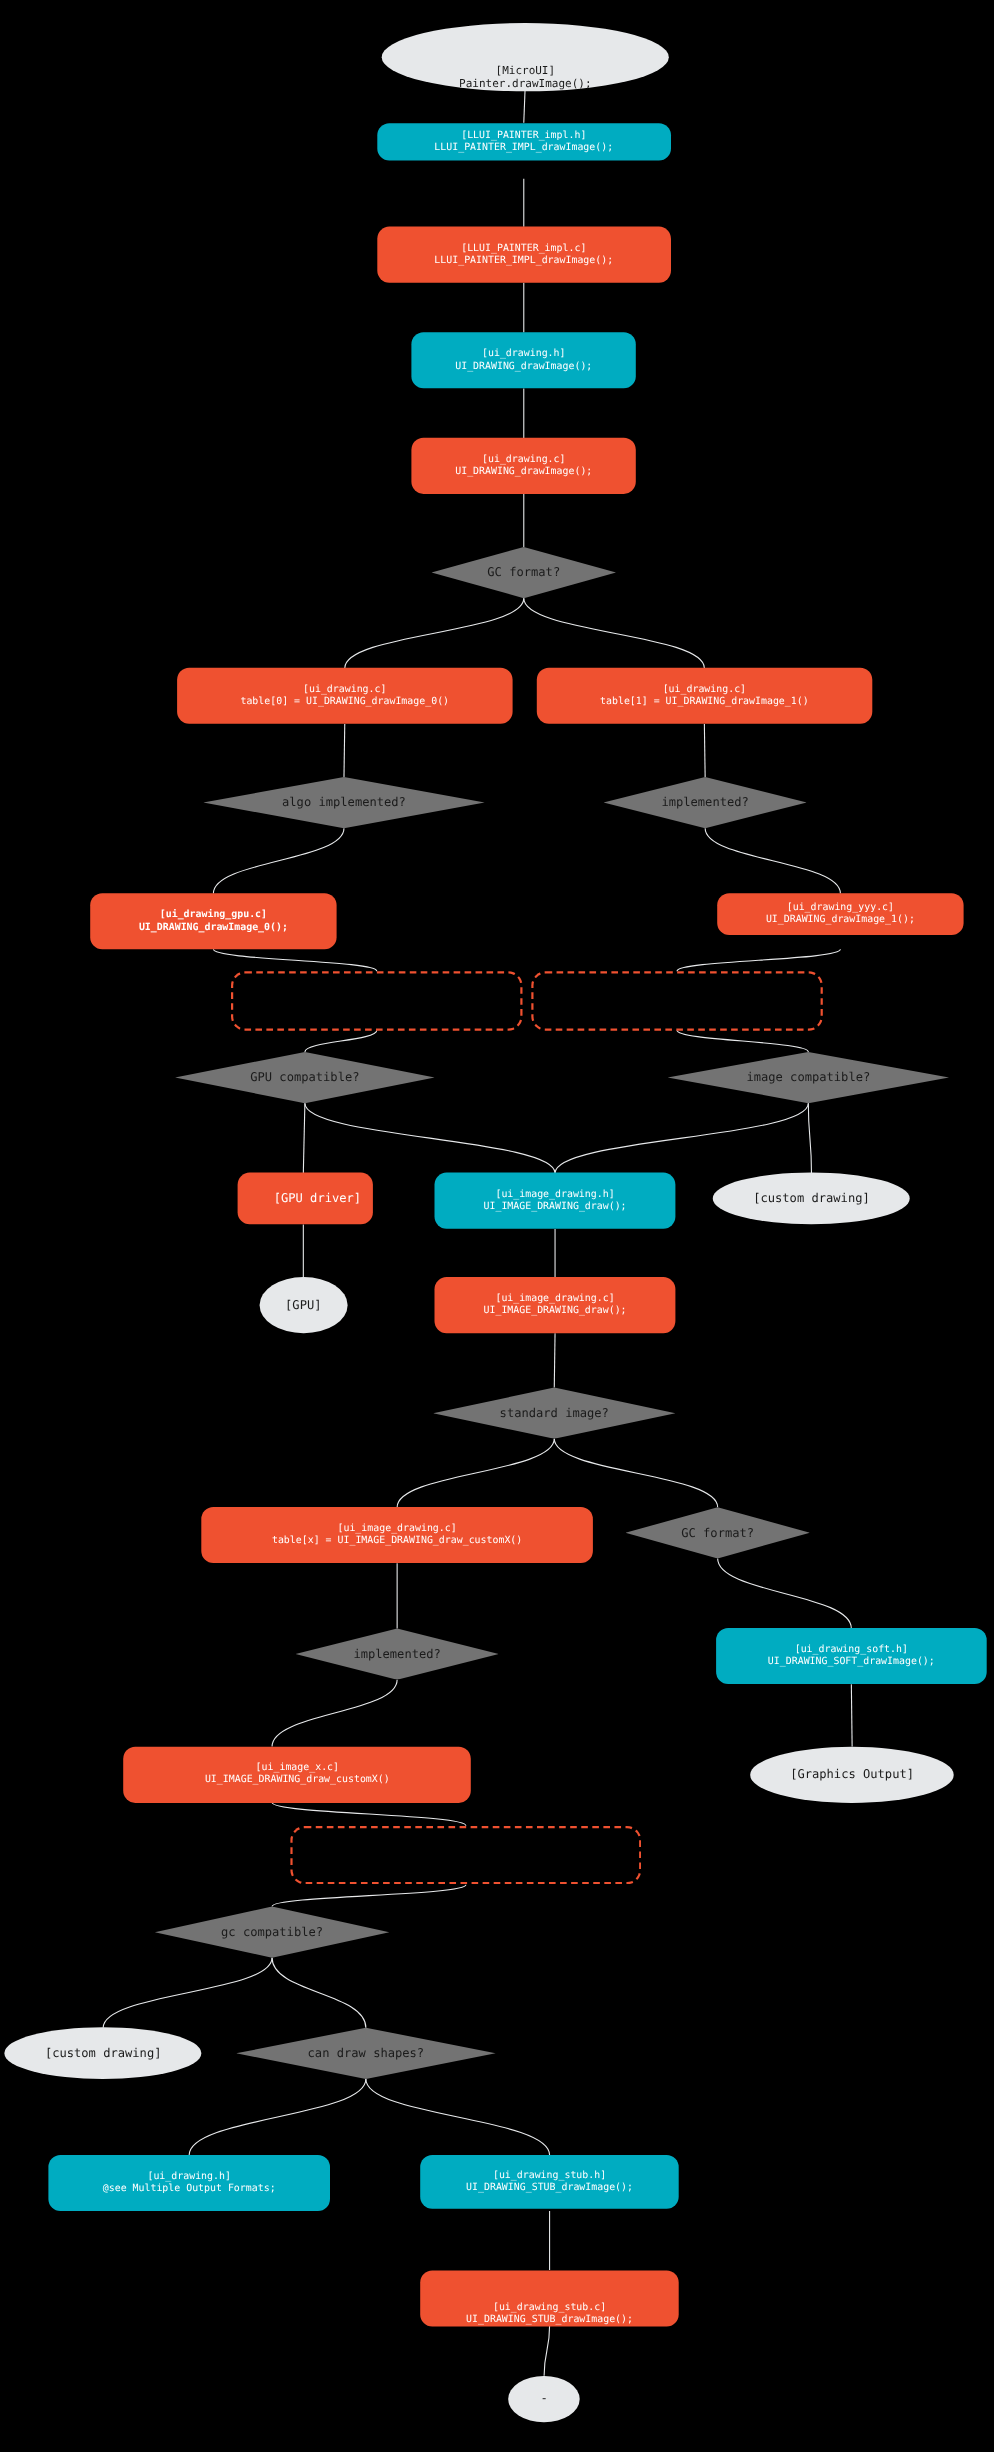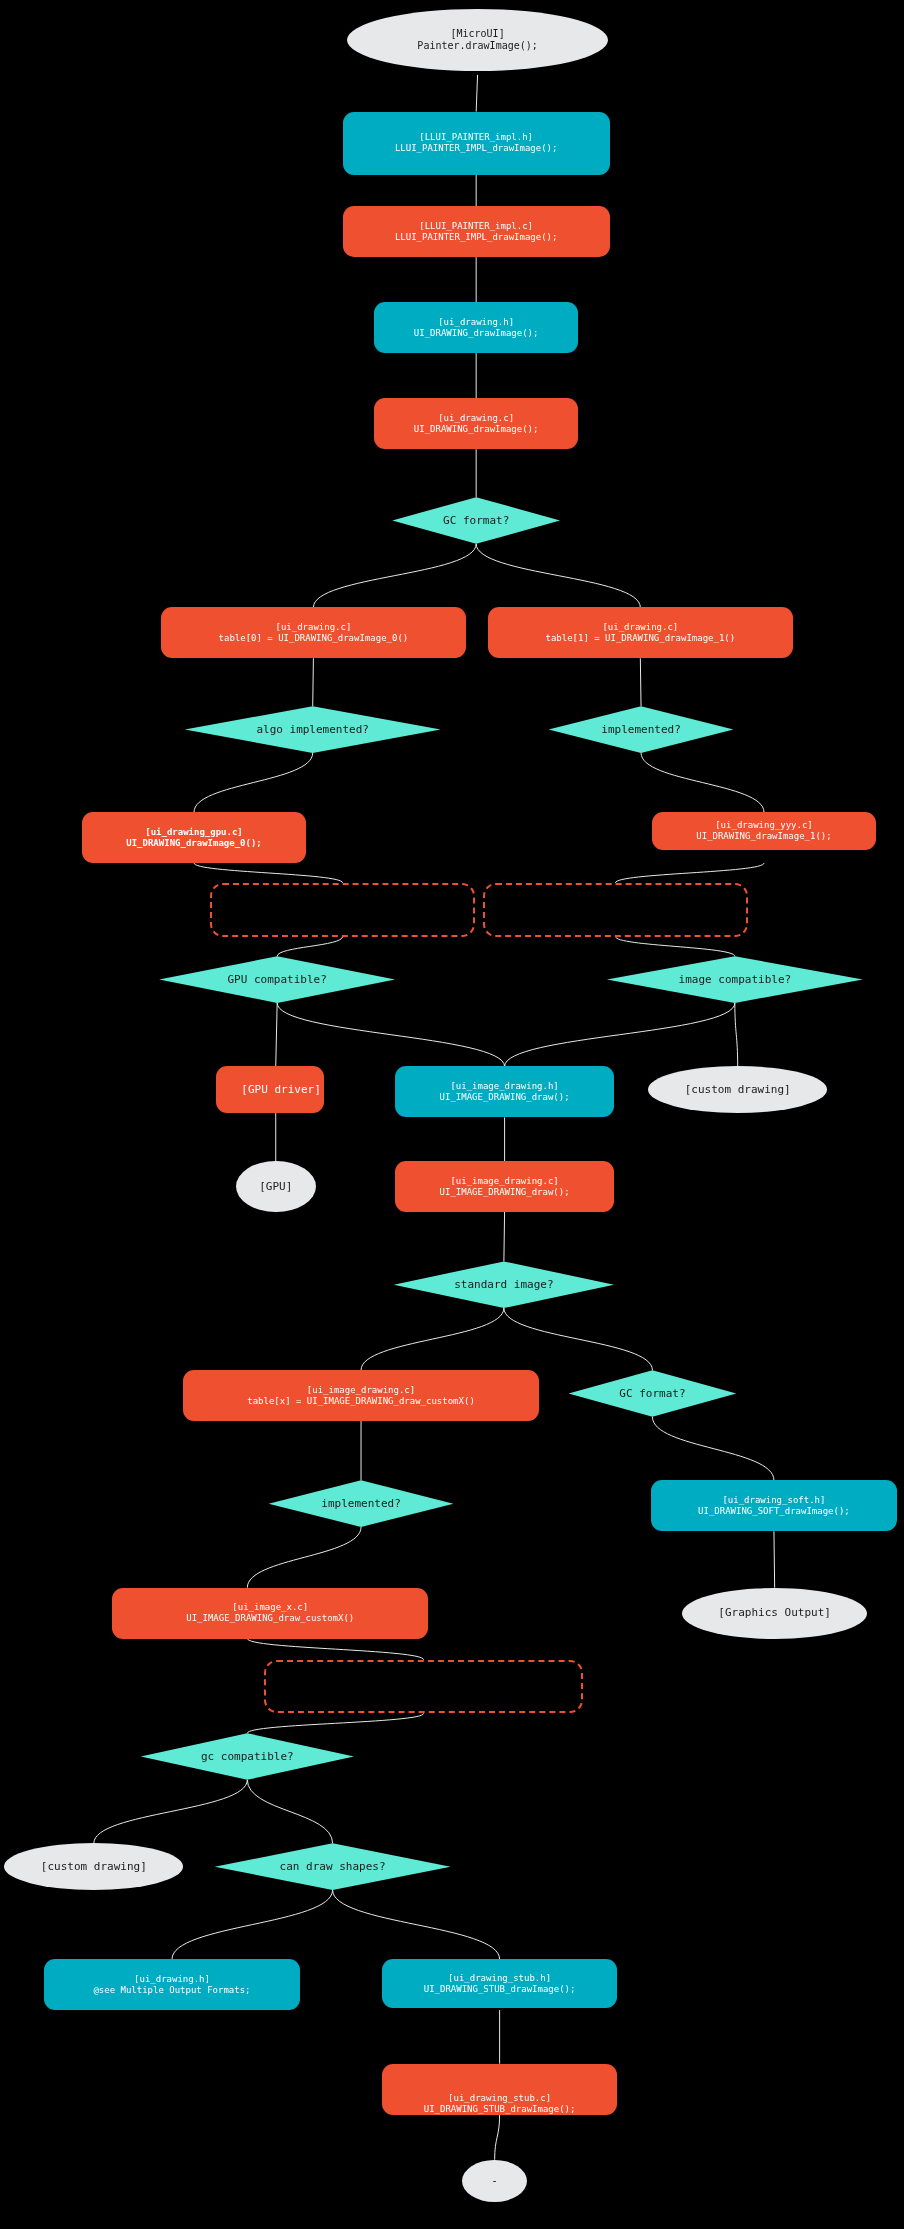--- a/index.html
+++ b/index.html
@@ -25,21 +25,21 @@
   .box.cyan{background:#00ACC1;}
   .box.orange{background:#EF5130;}
 
   
   .ellipse{
     background:#E6E8EA;color:#1b1b1b;border-radius:50%;
   }
 
   
   .diamond{
-    background:#5eead4;color:#1b1b1b;
+    background:#737373;color:#1b1b1b;
     clip-path:polygon(50% 0%,100% 50%,50% 100%,0% 50%);
   }
 
   
   .dashed{
     border:2px dashed #EF5130;
     border-radius:13px;
     background:transparent;
   }
 
@@ -83,23 +83,23 @@
       <path d="M 247.32075471698113 1638.5551330798478 C 247.32075471698113 1649.1492395437263, 423.5723270440251 1649.1492395437263, 423.5723270440251 1659.7433460076045" stroke="#E6E8EA" stroke-width="1" fill="none"></path>
       <path d="M 423.5723270440251 1713.4201520912547 C 423.5723270440251 1723.3079847908746, 247.32075471698113 1723.3079847908746, 247.32075471698113 1733.1958174904944" stroke="#E6E8EA" stroke-width="1" fill="none"></path>
       <path d="M 247.32075471698113 1779.809885931559 C 247.32075471698113 1811.5922053231939, 93.81132075471697 1811.5922053231939, 93.81132075471697 1843.374524714829" stroke="#E6E8EA" stroke-width="1" fill="none"></path>
       <path d="M 247.32075471698113 1779.809885931559 C 247.32075471698113 1811.5922053231939, 332.60377358490564 1811.5922053231939, 332.60377358490564 1843.374524714829" stroke="#E6E8EA" stroke-width="1" fill="none"></path>
       <path d="M 332.60377358490564 1889.9885931558936 C 332.60377358490564 1924.5960076045628, 171.98742138364778 1924.5960076045628, 171.98742138364778 1959.203422053232" stroke="#E6E8EA" stroke-width="1" fill="none"></path>
       <path d="M 332.60377358490564 1889.9885931558936 C 332.60377358490564 1924.5960076045628, 499.6163522012578 1924.5960076045628, 499.6163522012578 1959.203422053232" stroke="#E6E8EA" stroke-width="1" fill="none"></path>
       <path d="M 499.6163522012578 2010.055133079848 L 499.6163522012578 2063.7319391634983" stroke="#E6E8EA" stroke-width="1" fill="none"></path>
       <path d="M 499.6163522012578 2114.5836501901144 C 499.6163522012578 2137.1844106463877, 494.6415094339622 2137.1844106463877, 494.6415094339622 2159.7851711026615" stroke="#E6E8EA" stroke-width="1" fill="none"></path>
     </svg>
   <div id="node-layer">
-      <div class="node ellipse" style="left: 346.818px; top: 9px; width: 261.535px; height: 62.1521px;"><span class="lines fs10">[MicroUI]
+      <div class="node ellipse" style="left: 346.818px; top: 21px; width: 261.535px; height: 62.1521px; align-items: flex-end;"><span class="lines fs10">[MicroUI]
 Painter.drawImage();</span></div>
-      <div class="node box cyan" style="left: 342.553px; top: 111.591px; width: 267.22px; height: 63px;"><span class="lines fs9">[LLUI_PAINTER_impl.h]
+      <div class="node box cyan" style="left: 342.553px; top: 111.591px; width: 267.22px; height: 34px;"><span class="lines fs9">[LLUI_PAINTER_impl.h]
 LLUI_PAINTER_IMPL_drawImage();</span></div>
       <div class="node box orange" style="left: 342.553px; top: 206.232px; width: 267.22px; height: 50.8517px;"><span class="lines fs9">[LLUI_PAINTER_impl.c]
 LLUI_PAINTER_IMPL_drawImage();</span></div>
       <div class="node box cyan" style="left: 373.824px; top: 302.285px; width: 204.679px; height: 50.8517px;"><span class="lines fs9">[ui_drawing.h]
 UI_DRAWING_drawImage();</span></div>
       <div class="node box orange" style="left: 373.824px; top: 398.338px; width: 204.679px; height: 50.8517px;"><span class="lines fs9">[ui_drawing.c]
 UI_DRAWING_drawImage();</span></div>
       <div class="node diamond" style="left: 392.302px; top: 497.217px; width: 167.723px; height: 46.6141px;"><span class="lines fs11">GC format?</span></div>
       <div class="node box orange" style="left: 160.616px; top: 607.395px; width: 305.597px; height: 50.8517px;"><span class="lines fs9">[ui_drawing.c]
 table[0] = UI_DRAWING_drawImage_0()</span></div>
@@ -108,21 +108,21 @@
       <div class="node diamond" style="left: 184.78px; top: 706.274px; width: 255.849px; height: 46.6141px;"><span class="lines fs11">algo implemented?</span></div>
       <div class="node diamond" style="left: 548.654px; top: 706.274px; width: 184.78px; height: 46.6141px;"><span class="lines fs11">implemented?</span></div>
       <div class="node box orange" style="left: 82.4403px; top: 812.215px; width: 223.157px; height: 50.8517px; font-weight: bold;"><span class="lines fs9">[ui_drawing_gpu.c]
 UI_DRAWING_drawImage_0();</span></div>
       <div class="node box orange" style="left: 652.415px; top: 812.215px; width: 223.157px; height: 38px;"><span class="lines fs9">[ui_drawing_yyy.c]
 UI_DRAWING_drawImage_1();</span></div>
       <div class="node dashed" style="left: 210.365px; top: 882.842px; width: 264.377px; height: 53.6768px;"></div>
       <div class="node dashed" style="left: 483.27px; top: 882.842px; width: 264.377px; height: 53.6768px;"></div>
       <div class="node diamond" style="left: 159.195px; top: 956.295px; width: 235.95px; height: 46.6141px;"><span class="lines fs11">GPU compatible?</span></div>
       <div class="node diamond" style="left: 606.931px; top: 956.295px; width: 255.849px; height: 46.6141px;"><span class="lines fs11">image compatible?</span></div>
-      <div class="node box orange" style="left: 216.05px; top: 1066.47px; width: 108px; height: 46.6141px; padding-left: 22px;"><span class="lines fs11">[GPU driver]</span></div>
+      <div class="node box orange" style="left: 216.05px; top: 1066.47px; width: 123px; height: 46.6141px; padding-left: 22px;"><span class="lines fs11">[GPU driver]</span></div>
       <div class="node box cyan" style="left: 395.145px; top: 1066.47px; width: 218.893px; height: 50.8517px;"><span class="lines fs9">[ui_image_drawing.h]
 UI_IMAGE_DRAWING_draw();</span></div>
       <div class="node ellipse" style="left: 648.151px; top: 1066.47px; width: 179.094px; height: 46.6141px;"><span class="lines fs11">[custom drawing]</span></div>
       <div class="node ellipse" style="left: 235.95px; top: 1161.11px; width: 79.5975px; height: 50.8517px;"><span class="lines fs11">[GPU]</span></div>
       <div class="node box orange" style="left: 395.145px; top: 1161.11px; width: 218.893px; height: 50.8517px;"><span class="lines fs9">[ui_image_drawing.c]
 UI_IMAGE_DRAWING_draw();</span></div>
       <div class="node diamond" style="left: 393.723px; top: 1261.4px; width: 220.314px; height: 46.6141px;"><span class="lines fs11">standard image?</span></div>
       <div class="node box orange" style="left: 183.358px; top: 1370.17px; width: 355.346px; height: 50.8517px;"><span class="lines fs9">[ui_image_drawing.c]
 table[x] = UI_IMAGE_DRAWING_draw_customX()</span></div>
       <div class="node diamond" style="left: 568.553px; top: 1370.17px; width: 167.723px; height: 46.6141px;"><span class="lines fs11">GC format?</span></div>

